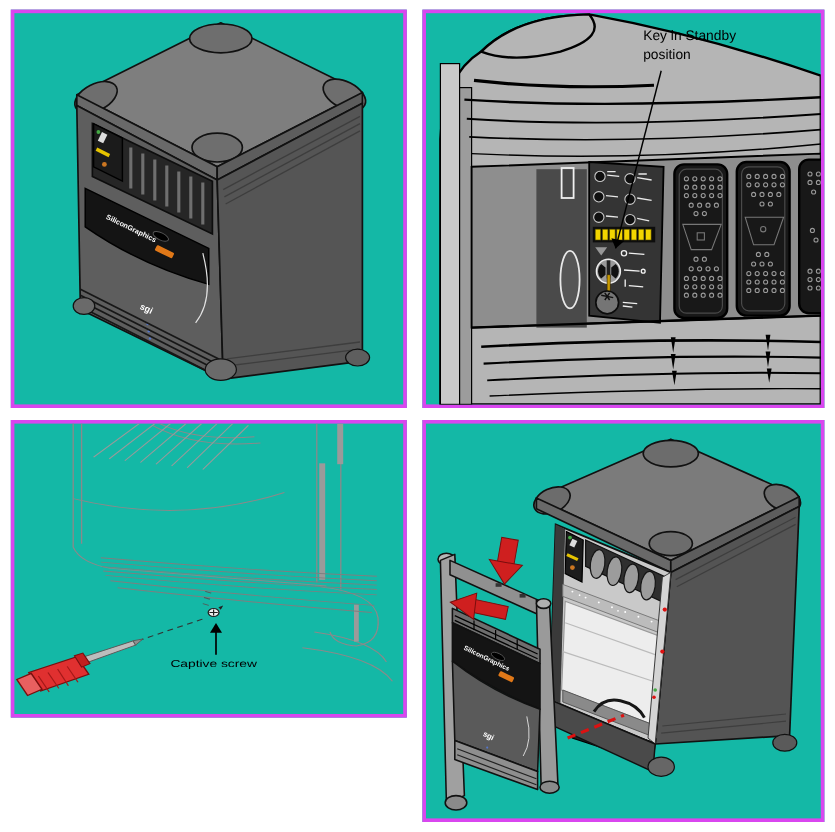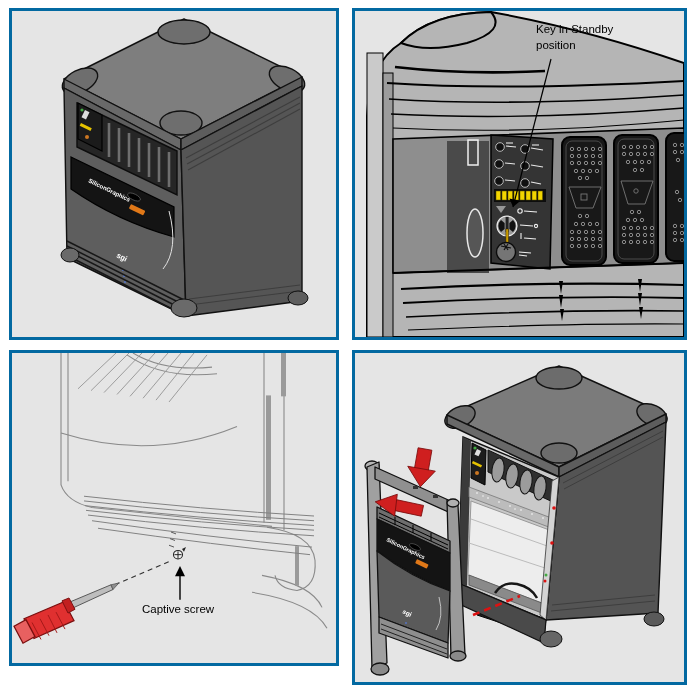--- a/index.html
+++ b/index.html
@@ -1,21 +1,21 @@
 <!DOCTYPE html>
 <html><head>
 <meta charset="utf-8">
 <style>
   html,body{margin:0;padding:0;background:#ffffff;}
   .figure{position:relative;width:696px;height:693px;background:#fff;
           font-family:"Liberation Sans",sans-serif;overflow:hidden;}
-  .panel{position:absolute;border:3px solid #0369a1;background:#e5e5e5;box-sizing:border-box;}
+  .panel{position:absolute;border:3px solid #d946ef;background:#14b8a6;box-sizing:border-box;}
   #p1{left:9px;top:8px;width:330px;height:332px;}
   #p2{left:352px;top:8px;width:335px;height:332px;}
-  #p3{left:9px;top:350px;width:330px;height:316px;}
+  #p3{left:9px;top:350px;width:330px;height:248px;}
   #p4{left:352px;top:350px;width:335px;height:335px;}
   svg{display:block;width:100%;height:100%;}
   .callout{font-size:11.5px;fill:#000;font-family:"Liberation Sans",sans-serif;}
   .wm{font-family:"Liberation Sans",sans-serif;font-weight:bold;fill:#fff;}
 </style>
 </head>
 <body>
 
 <div class="figure">
 

